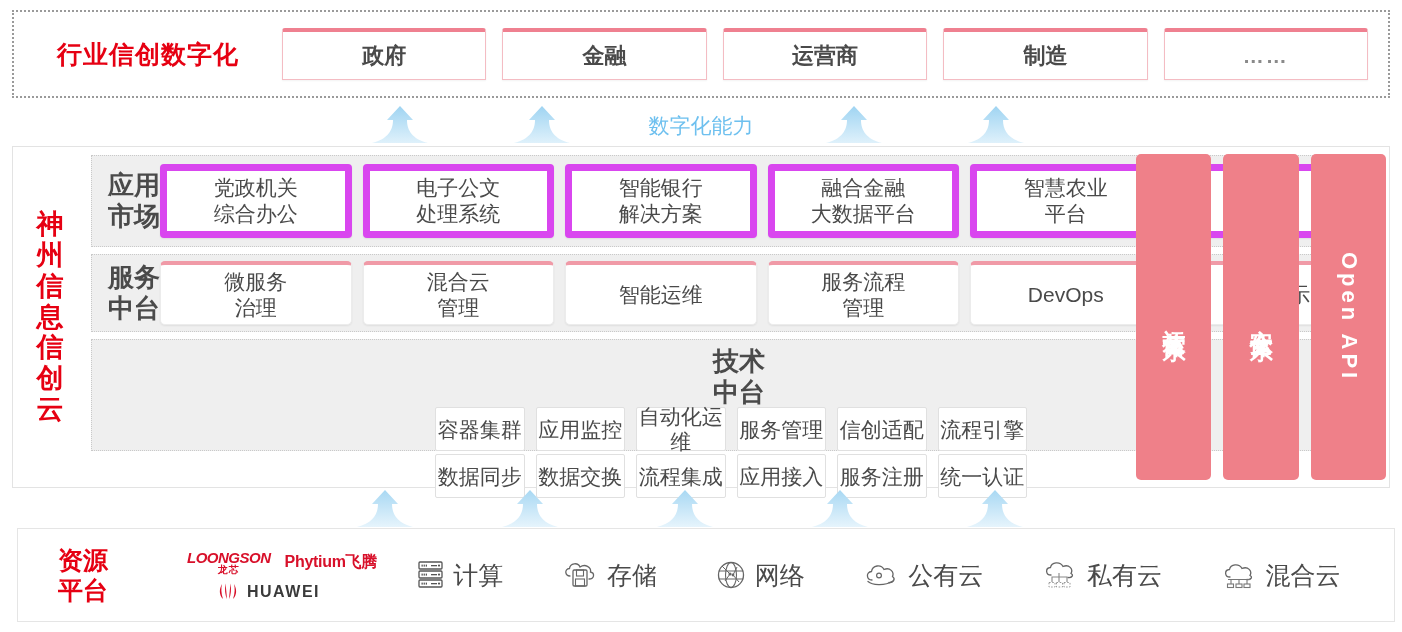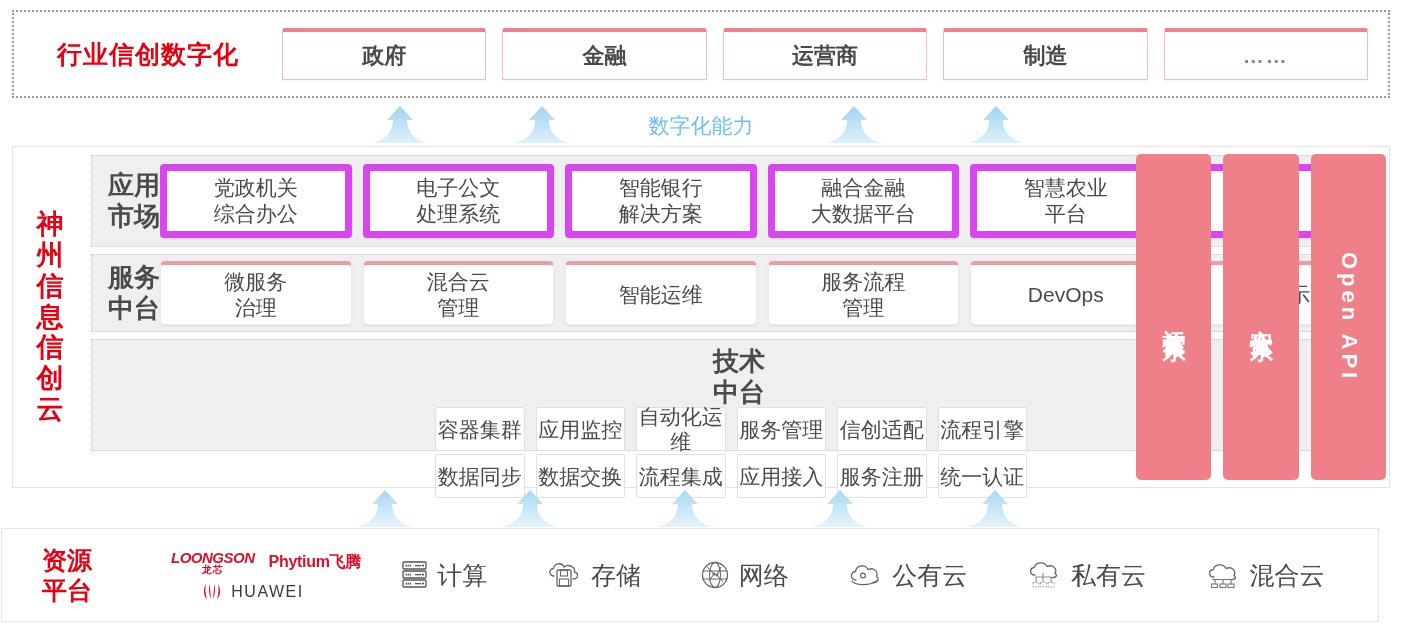--- a/index.html
+++ b/index.html
@@ -112,42 +112,42 @@
     color:#fff; font-weight:bold; font-size:23px; line-height:1.2;
     writing-mode: vertical-rl; text-orientation: upright;
     letter-spacing: 3px;
   }
   .pillar .vtext.latin {
     text-orientation: mixed; letter-spacing: 4px; font-size:22px;
   }
 
   
   .resource-block {
-    position:absolute; left:1px; top:528px; width:1378px; height:94px;
+    position:absolute; left:17px; top:528px; width:1378px; height:94px;
     border:1px solid #e5e5e5; background:#fff;
     display:flex; align-items:center;
   }
   .resource-title {
     width:130px; flex:none; text-align:center;
     color:#e60012; font-weight:bold; font-size:25px; line-height:1.2;
   }
   .vendor-logos {
     width:240px; flex:none;
     display:flex; flex-direction:column; align-items:center; gap:8px;
   }
   .logo-line { display:flex; align-items:center; gap:14px;margin-left:28px; }
   .loongson { display:flex; flex-direction:column; align-items:center; line-height:1; }
   .loongson .en {
     color:#d8102a; font-weight:bold; font-size:15px; font-style:italic;
     letter-spacing:-0.5px;
   }
   .loongson .cn { color:#d8102a; font-weight:bold; font-size:10px; letter-spacing:1px; }
   .phytium { color:#d8102a; font-weight:bold; font-size:16px; letter-spacing:-0.3px; }
   .huawei-line { display:flex; align-items:center; gap:7px; }
-  .huawei-txt { color:#3a3a3a; font-weight:normal; font-size:16px; letter-spacing:1.5px; }
+  .huawei-txt { color:#3a3a3a; font-weight:bold; font-size:16px; letter-spacing:1.5px; }
 
   .res-items { flex:1; display:flex; align-items:center; justify-content:space-around; padding-right:24px;}
   .res-item { display:flex; align-items:center; gap:9px; }
   .res-item .label { font-size:25px; color:#4a4a4a; }
   .res-item svg { display:block; }
 </style>
 </head>
 <body>
 
 <div class="page">

